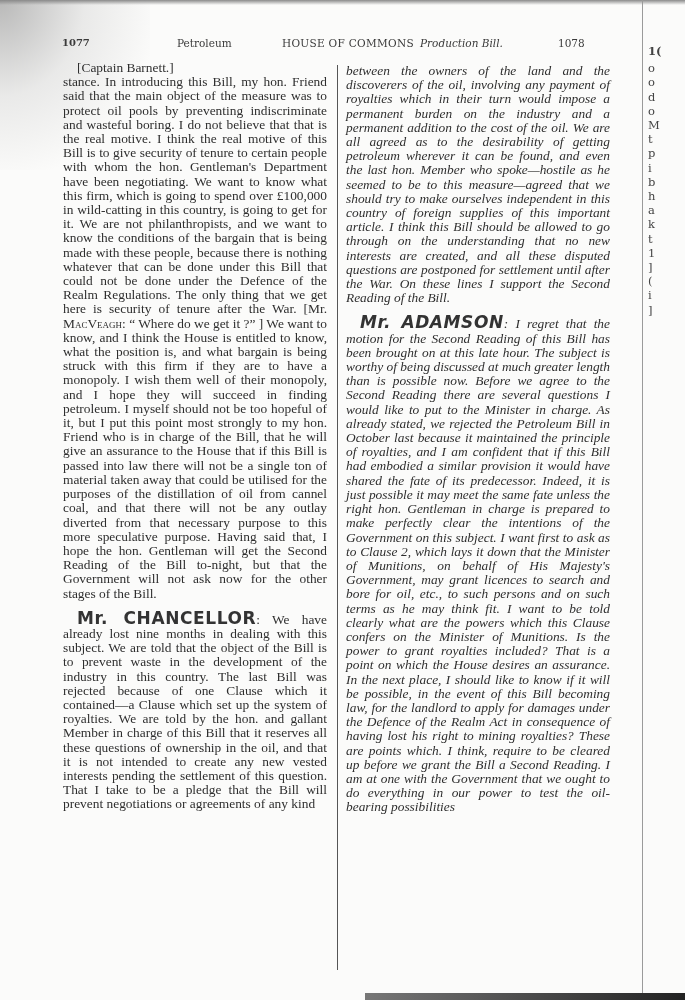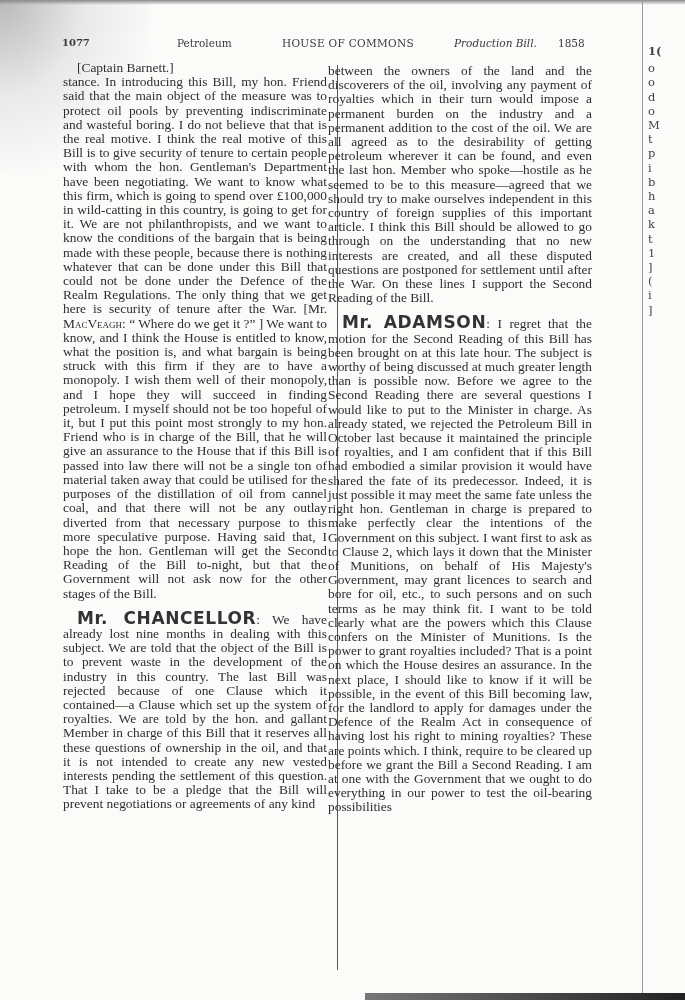--- a/index.html
+++ b/index.html
@@ -19,30 +19,30 @@
       background: linear-gradient(to bottom, #8a8a8a, rgba(200,200,200,0));
     }
     .header {
       position: absolute; left: 62px; top: 37px; width: 550px; height: 18px;
       font-size: 10.5px; color: #3a3a3a;
     }
     .header span { position: absolute; top: 0; white-space: nowrap; }
     .h-left { left: 0; font-weight: bold; font-size: 10px; }
     .h-mid1 { left: 115px; }
     .h-center { left: 220px; letter-spacing: 0.3px; }
-    .h-mid2 { left: 392px; font-style: italic; }
+    .h-mid2 { left: 358px; font-style: italic; }
     .h-right { left: 496px; }
     .col {
       position: absolute; top: 61px; width: 264px;
       font-family: "Liberation Serif", "DejaVu Serif", serif;
       font-size: 13.4px; line-height: 14.2px; text-align: justify;
       hyphens: none;
     }
     .col-left { left: 63px; }
-    .col-right { left: 328px; top: 64px; }
+    .col-right { left: 346px; top: 64px; font-style: italic; }
     .col p { margin: 0; text-indent: 0; }
     .col p.para { text-indent: 14px; margin-top: 10px; }
     .col p.cont { text-indent: 0; }
     .attrib { padding-left: 14px; margin: 0 0 0 0; }
     .speaker {
       font-family: "DejaVu Sans", "Liberation Sans", sans-serif;
       font-weight: bold; font-size: 17px; letter-spacing: 0.6px; color: #333;
     }
     .smallcaps { font-variant: small-caps; }
     .divider {
@@ -67,21 +67,21 @@
 <body>
 
 <div class="shadow"></div>
 <div class="top-edge"></div>
 
 <div class="header">
   <span class="h-left">1077</span>
   <span class="h-mid1">Petroleum</span>
   <span class="h-center">HOUSE OF COMMONS</span>
   <span class="h-mid2">Production Bill.</span>
-  <span class="h-right">1858</span>
+  <span class="h-right">1078</span>
 </div>
 
 <div class="col col-left">
   <p class="attrib">[Captain Barnett.]</p>
   <p class="cont"><span>stance. In introducing this Bill, my hon. Friend said that the main object of the measure was to protect oil pools by preventing indiscriminate and wasteful boring. I do not believe that that is the real motive. I think the real motive of this Bill is to give security of tenure to certain people with whom the hon. Gentleman's Department have been negotiating. We want to know what this firm, which is going to spend over £100,000 in wild-catting in this country, is going to get for it. We are not philanthropists, and we want to know the conditions of the bargain that is being made with these people, because there is nothing whatever that can be done under this Bill that could not be done under the Defence of the Realm Regulations. The only thing that we get here is security of tenure after the War. [Mr. </span><span class="smallcaps">MacVeagh</span><span>: “ Where do we get it ?” ] </span><span>We want to know, and I think the House is entitled to know, what the position is, and what bargain is being struck with this firm if they are to have a monopoly. I wish them well of their monopoly, and I hope they will succeed in finding petroleum. I myself should not be too hopeful of it, but I put this point most strongly to my hon. Friend who is in charge of the Bill, that he will give an assurance to the House that if this Bill is passed into law there will not be a single ton of material taken away that could be utilised for the purposes of the distillation of oil from cannel coal, and that there will not be any outlay diverted from that necessary purpose to this more speculative purpose. Having said that, I hope the hon. Gentleman will get the Second Reading of the Bill to-night, but that the Government will not ask now for the other stages of the Bill.</span></p>
   <p class="para"><span class="speaker">Mr. CHANCELLOR</span><span>: We have already lost nine months in dealing with this subject. We are told that the object of the Bill is to prevent waste in the development of the industry in this country. The last Bill was rejected because of one Clause which it contained—a Clause which set up the system of royalties. We are told by the hon. and gallant Member in charge of this Bill that it reserves all these questions of ownership in the oil, and that it is not intended to create any new vested interests pending the settlement of this question. That I take to be a pledge that the Bill will prevent negotiations or agreements of any kind</span></p>
 </div>
 
 <div class="divider"></div>
 

